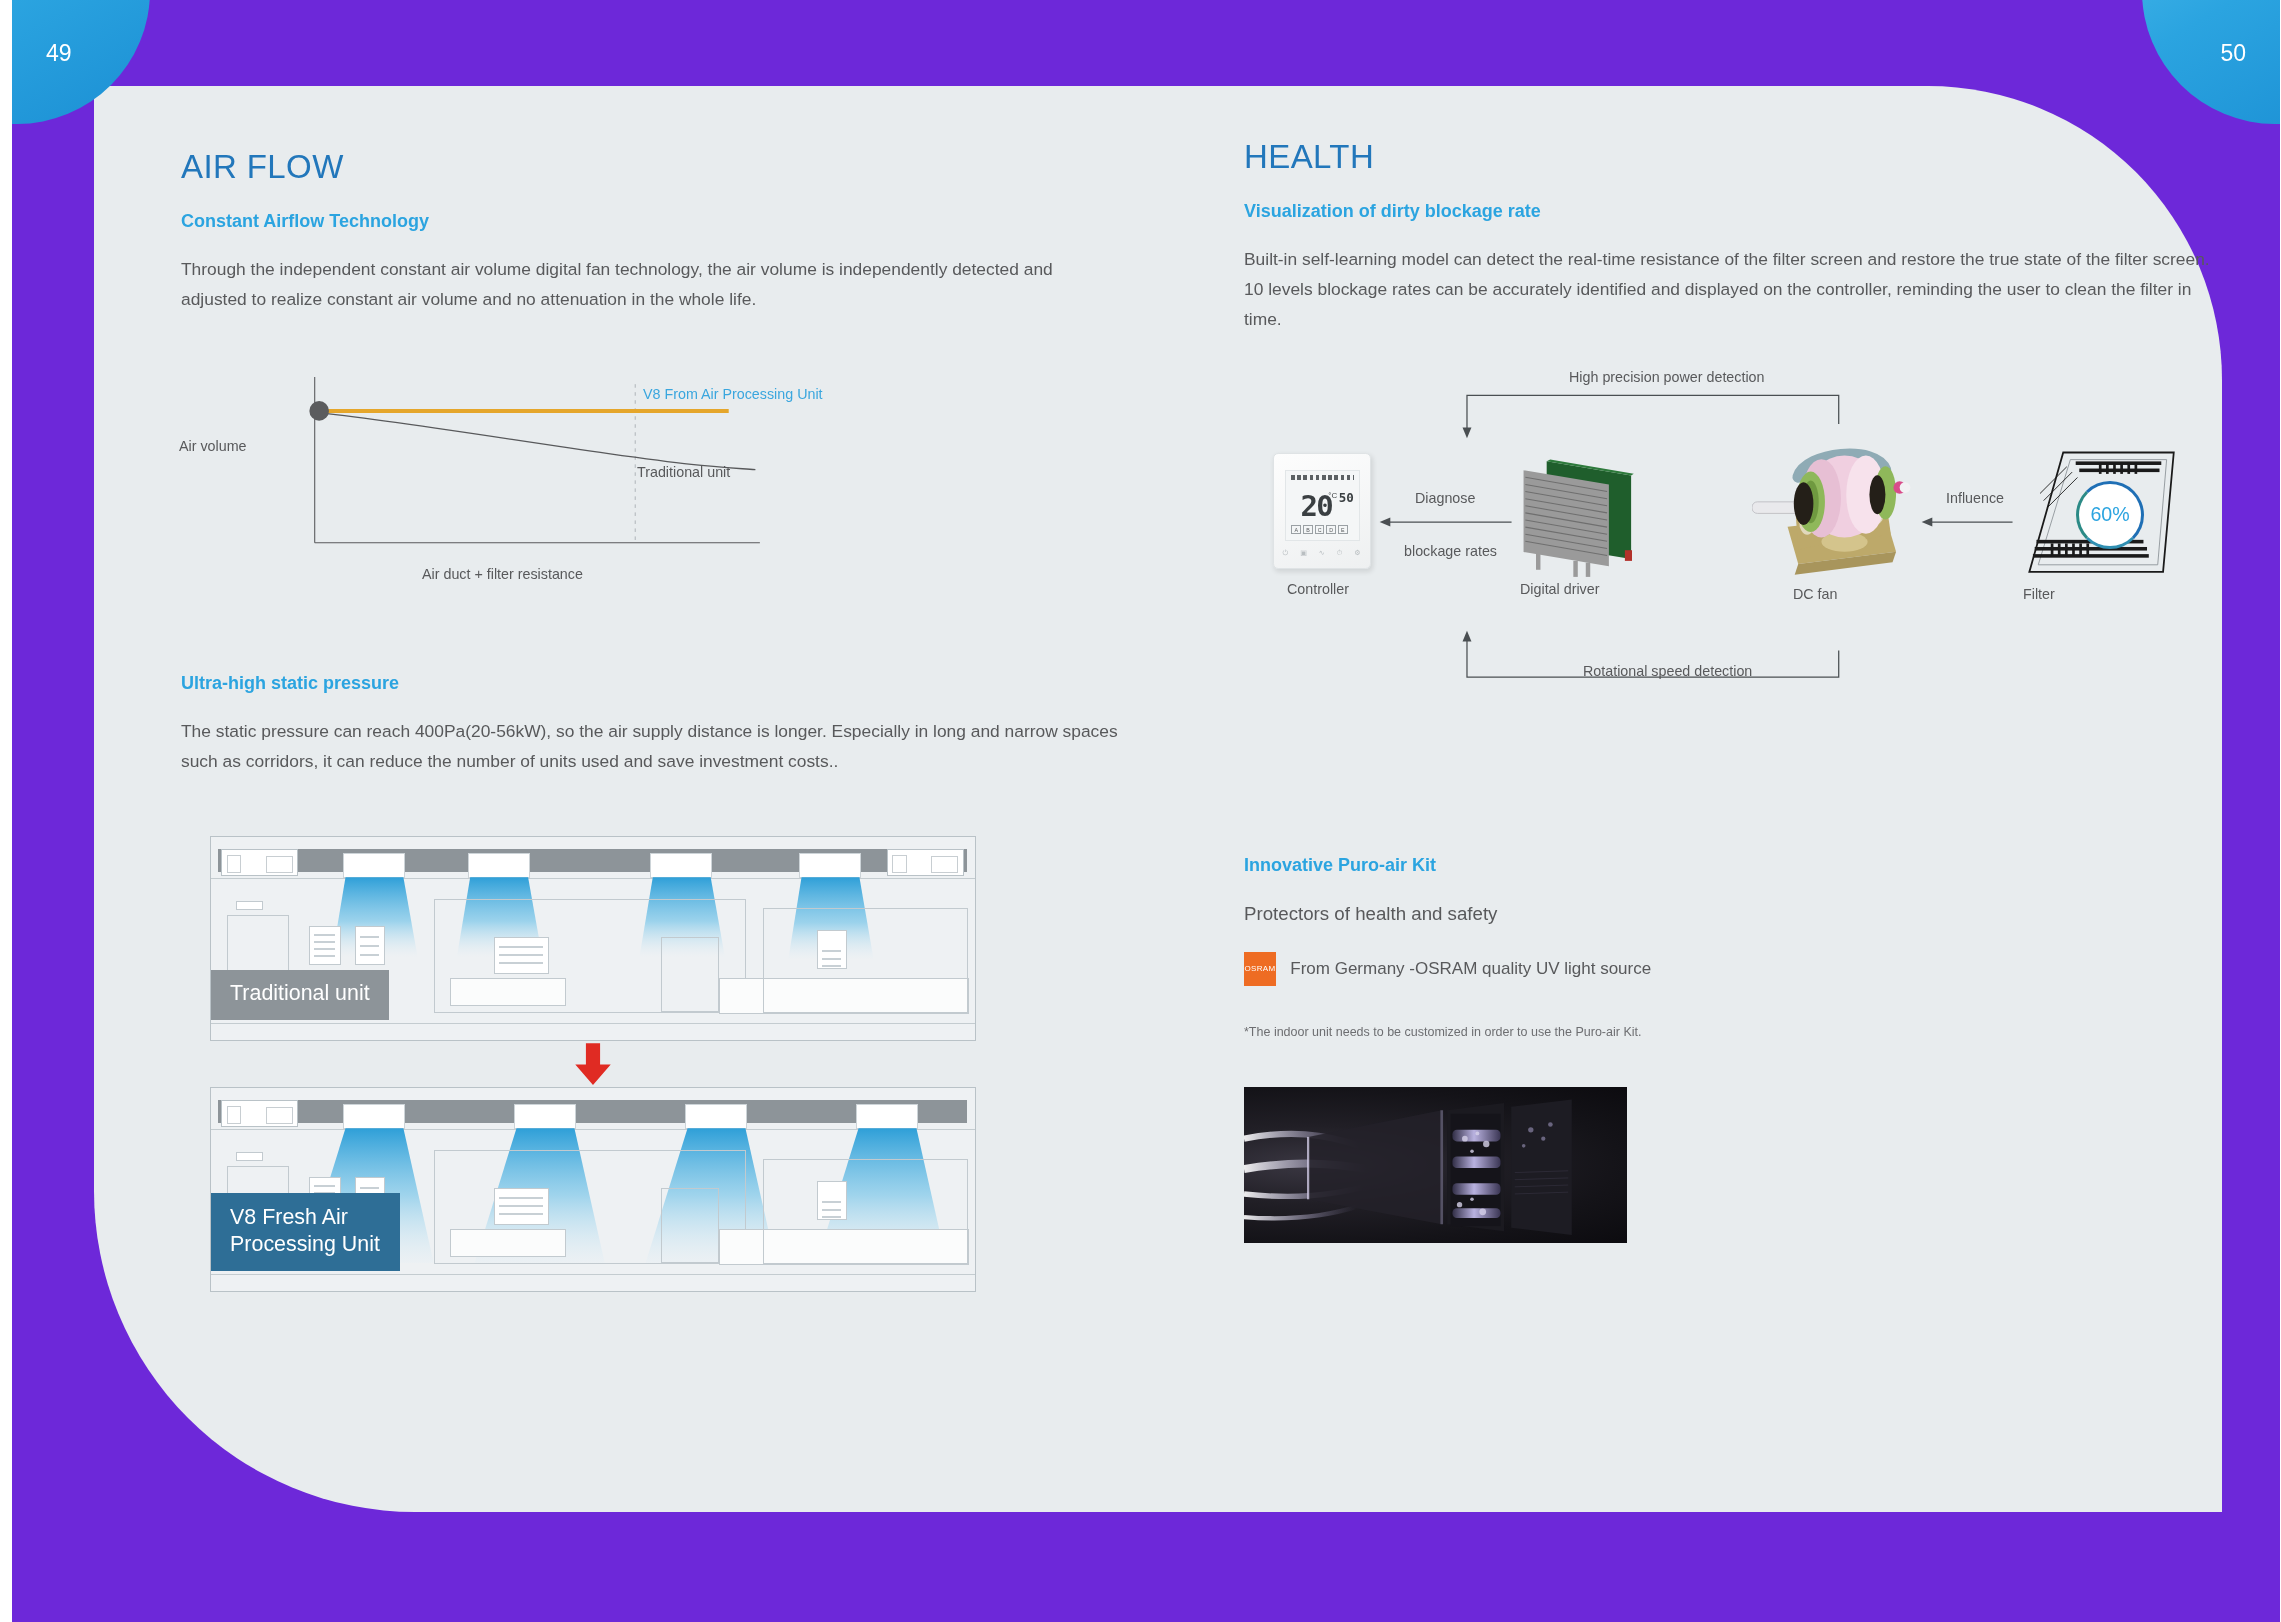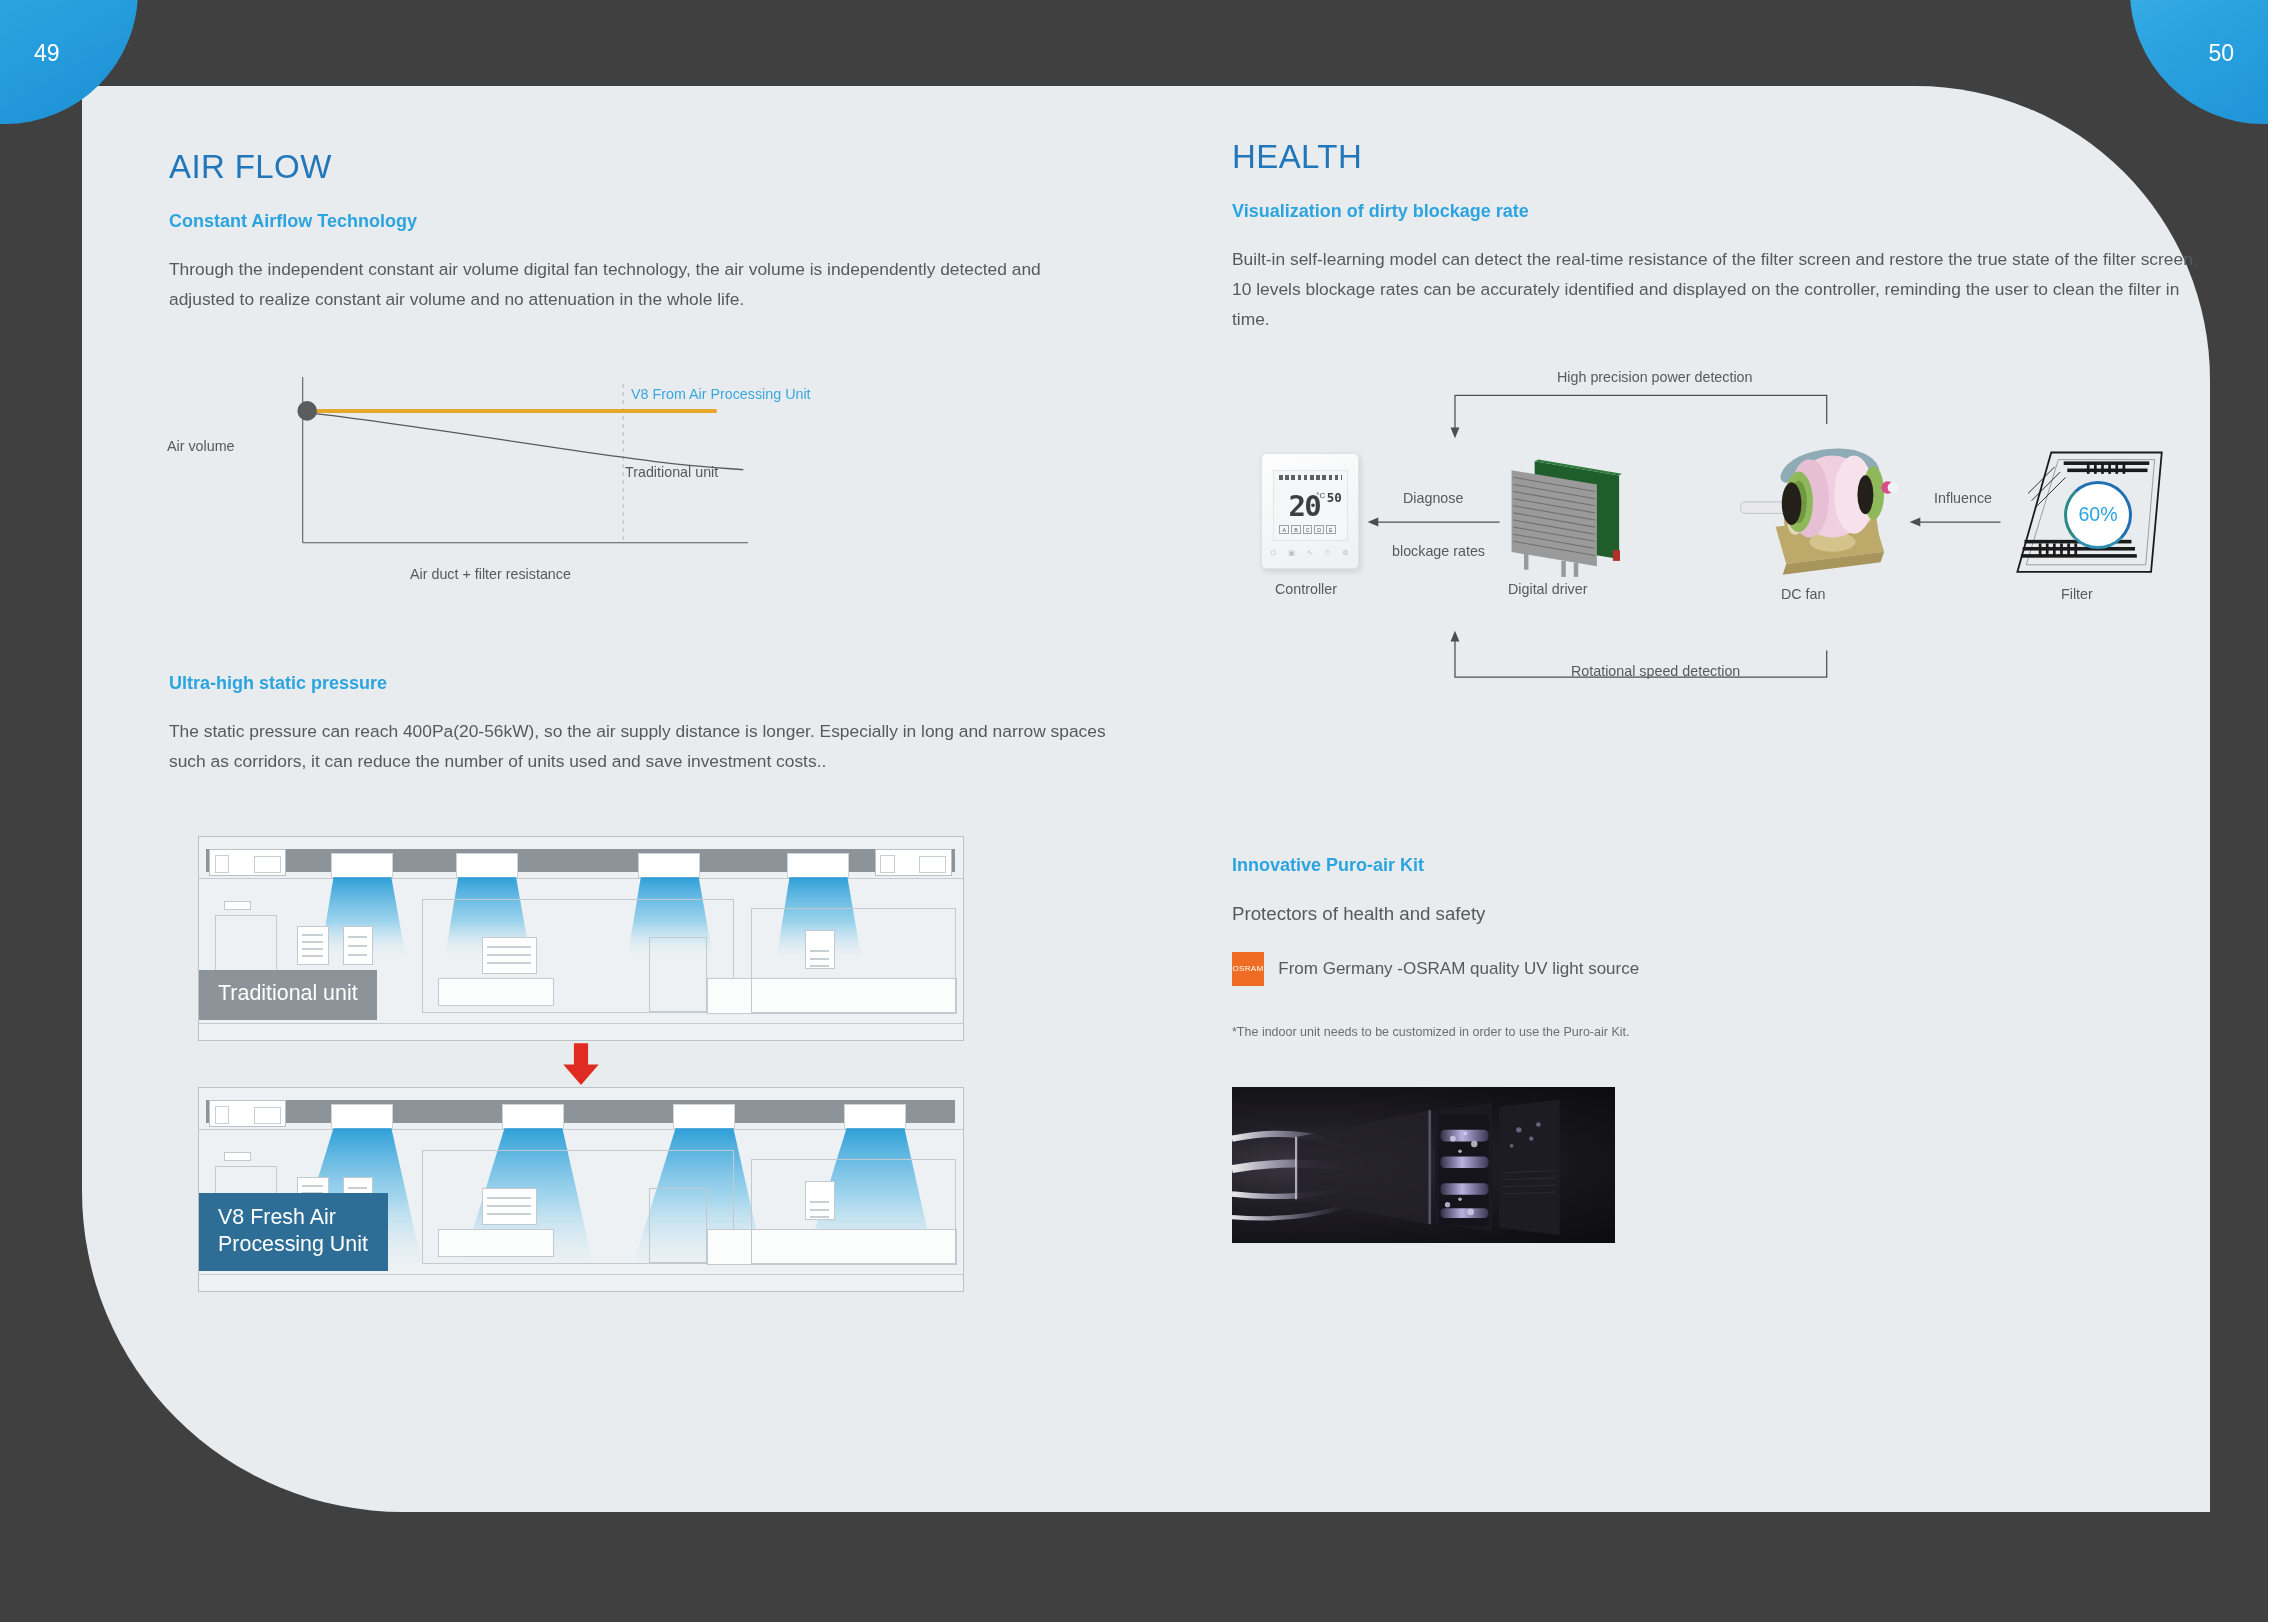--- a/index.html
+++ b/index.html
@@ -5,21 +5,22 @@
   * { box-sizing: border-box; margin: 0; padding: 0; }
   html, body {
     width: 2281px; height: 1623px;
     background: #ffffff;
     font-family: "Liberation Sans", sans-serif;
     overflow: hidden;
   }
   #page {
     position: relative;
     width: 2268px; height: 1623px;
-    background: #404040;
+    background: #6d28d9;
+    margin-left: 12px;
   }
 
   
   .corner-tab {
     position: absolute;
     width: 174px; height: 151px;
     overflow: hidden;
     z-index: 40;
   }
   .corner-tab.left { left: 0; top: 0; }
@@ -570,21 +571,21 @@
               <rect x="30" y="108" width="3" height="14"></rect>
                 <rect x="38" y="108" width="3" height="14"></rect>
               <rect x="46" y="108" width="3" height="14"></rect>
                 <rect x="54" y="108" width="3" height="14"></rect>
               <rect x="62" y="108" width="3" height="14"></rect>
                 <rect x="70" y="108" width="3" height="14"></rect>
             </g>
           </svg>
           <div class="pct">60%</div>
         </div>
-        <div class="flow-cap" style="left:820px; top:203px">Filter</div>
+        <div class="flow-cap" style="left:770px; top:203px">Filter</div>
       </div>
 
       <div style="margin-top:160px">
         <h2 class="sub-title">Innovative Puro-air Kit</h2>
 
         <p class="plain-text">Protectors of health and safety</p>
 
         <div class="osram-row">
           <div class="osram-logo">OSRAM</div>
           <div class="osram-text">From Germany -OSRAM quality UV light source</div>

